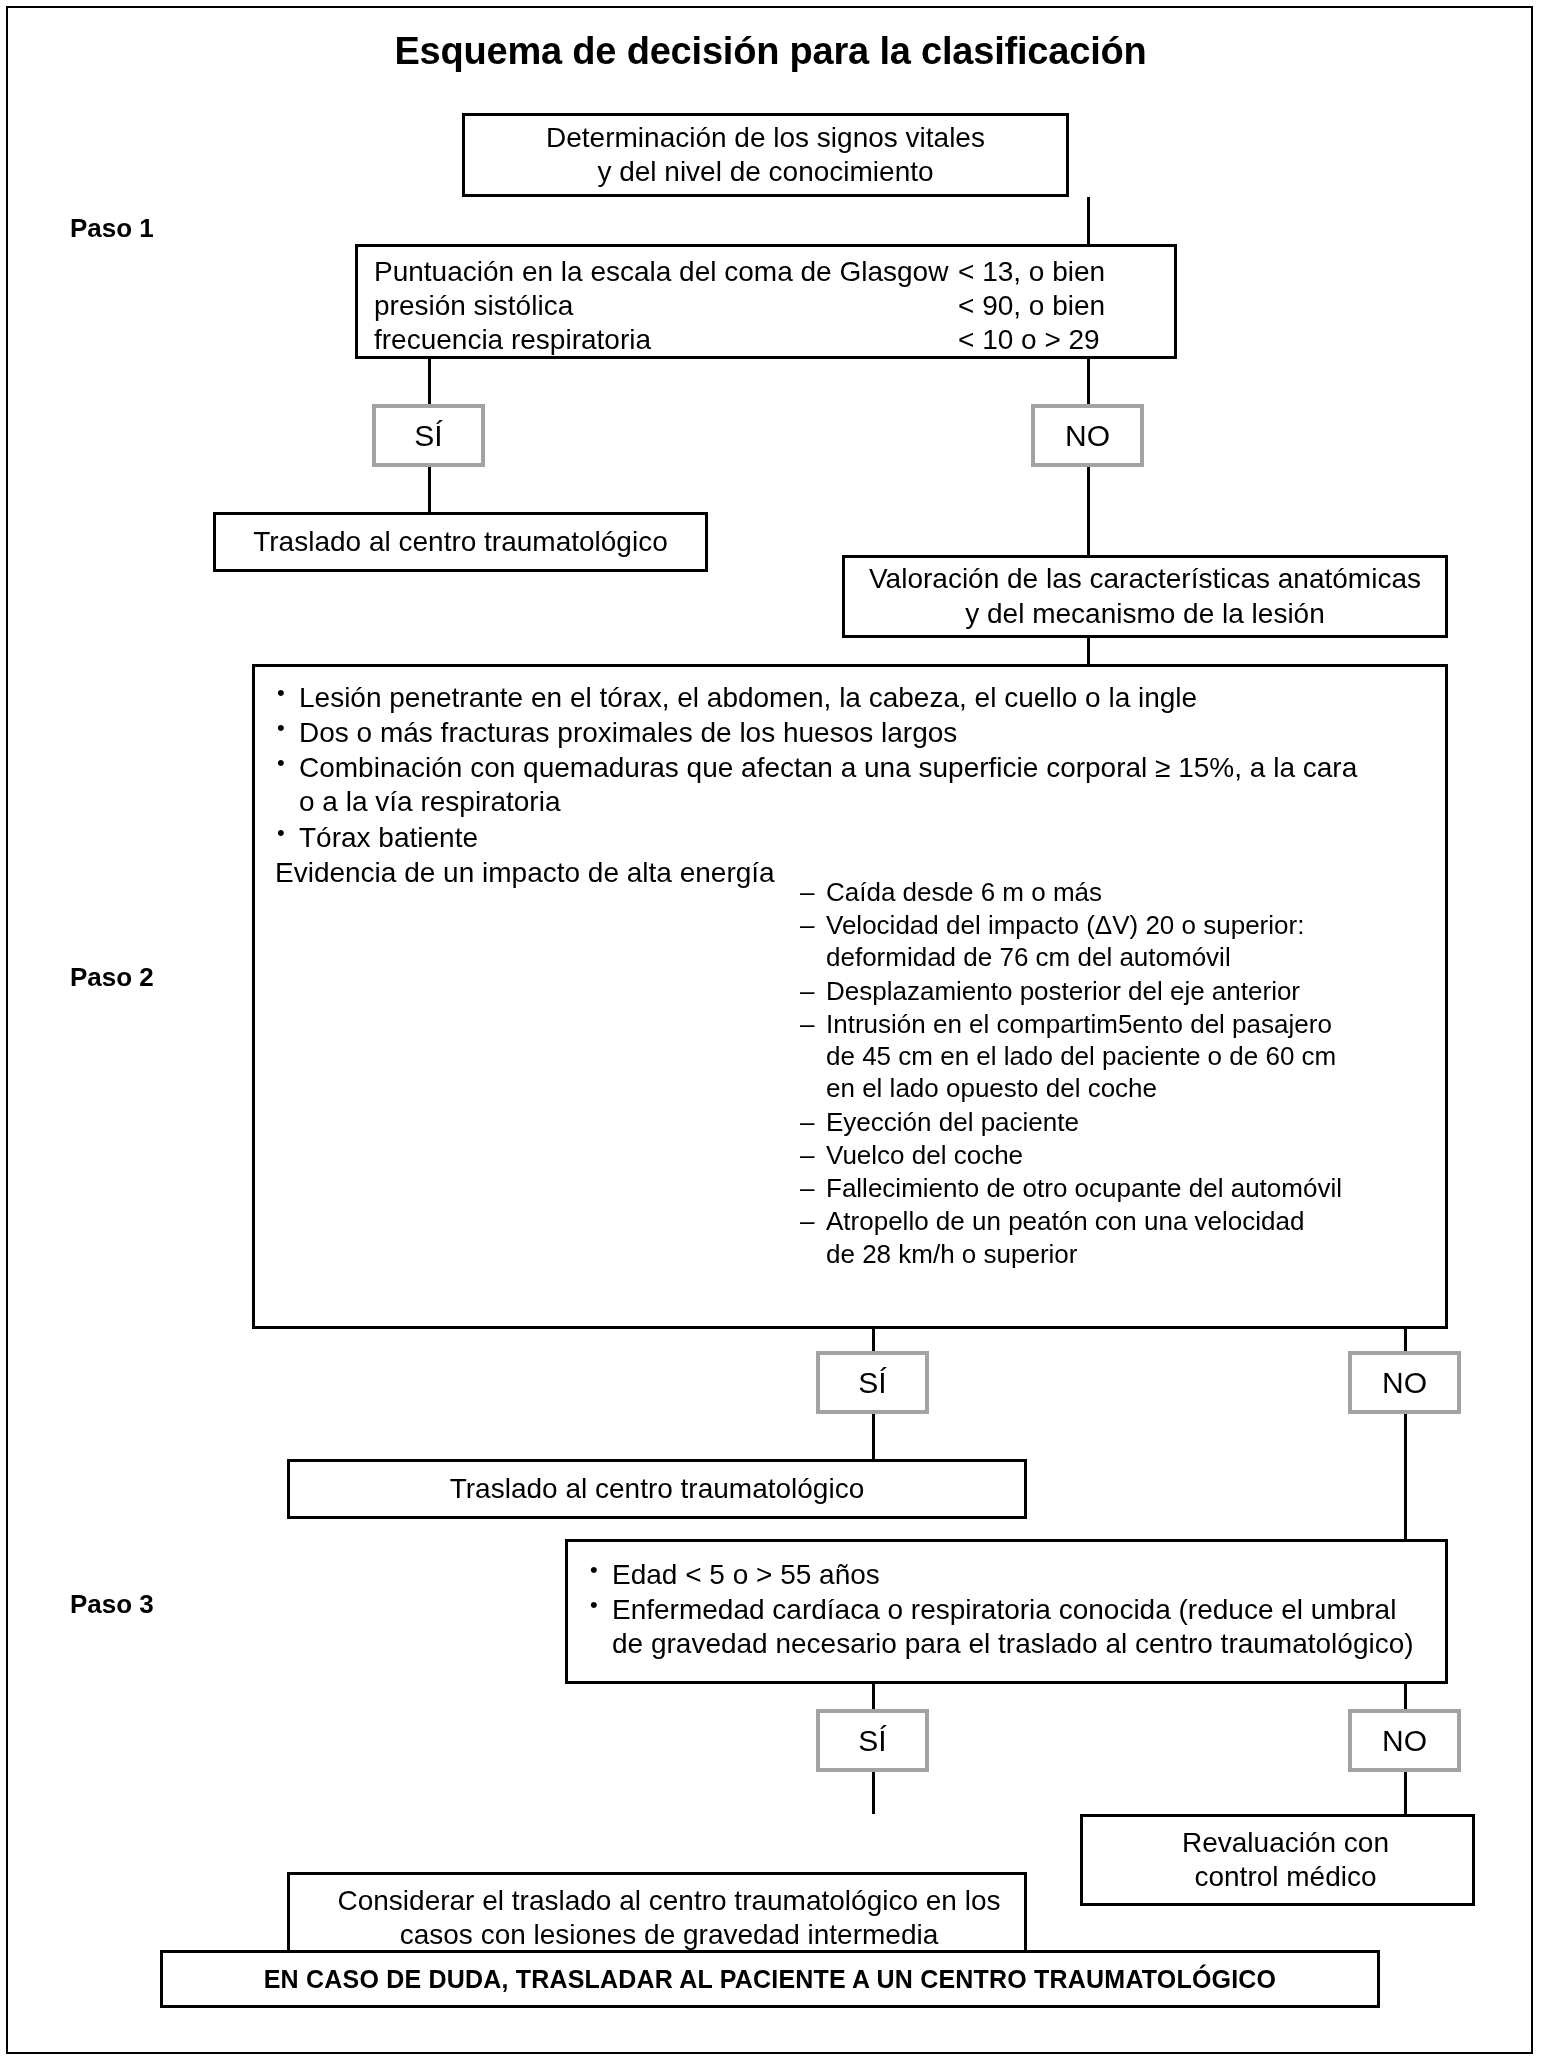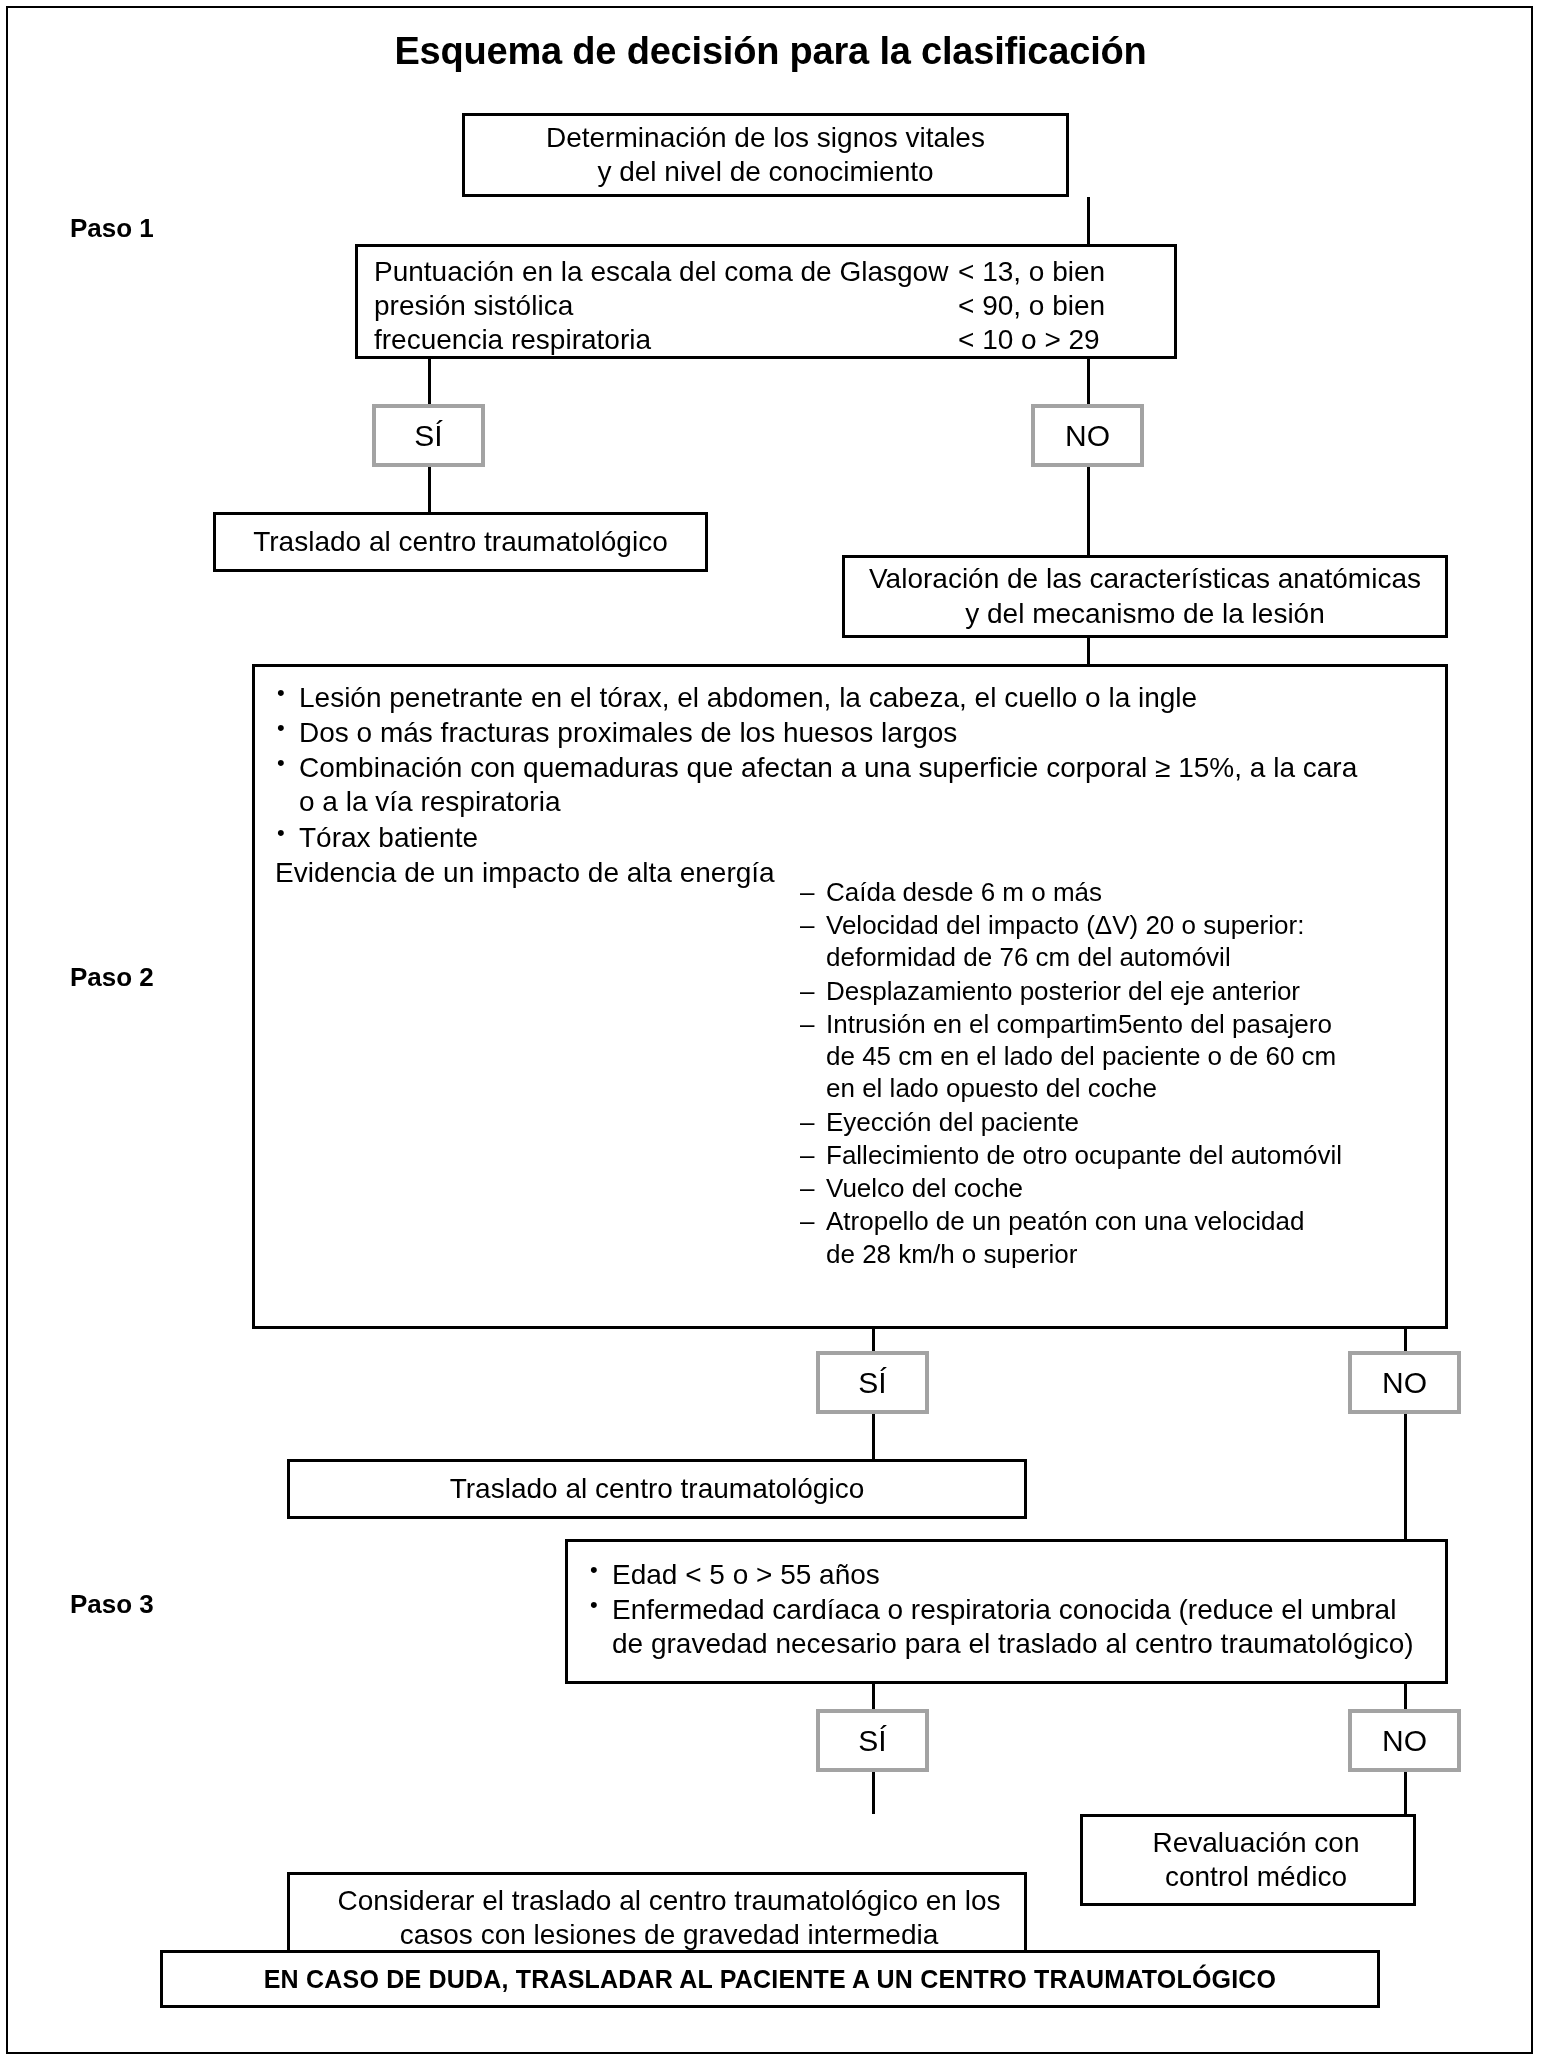--- a/index.html
+++ b/index.html
@@ -222,24 +222,24 @@
       </li>
       <li>
         <span>Intrusión en el compartim5ento del pasajero</span>
         <div>de 45 cm en el lado del paciente o de 60 cm</div>
         <div>en el lado opuesto del coche</div>
       </li>
       <li>
         <span>Eyección del paciente</span>
       </li>
       <li>
+        <span>Vuelco del coche</span>
+      </li>
+      <li>
         <span>Fallecimiento de otro ocupante del automóvil</span>
-      </li>
-      <li>
-        <span>Vuelco del coche</span>
       </li>
       <li>
         <span>Atropello de un peatón con una velocidad</span>
         <div>de 28 km/h o superior</div>
       </li>
     </ul>
   </div>
 
   <div class="vline" style="left:872px; top:1329px; height:22px;"></div>
   <div class="vline" style="left:1404px; top:1329px; height:22px;"></div>
@@ -283,21 +283,21 @@
   </div>
 
   <div class="vline" style="left:872px; top:1772px; height:42px;"></div>
   <div class="vline" style="left:1404px; top:1772px; height:42px;"></div>
 
   <div class="box center" style="left:287px; top:1872px; width:740px; height:92px;padding-left:24px;">
     <div>Considerar el traslado al centro traumatológico en los</div>
     <div>casos con lesiones de gravedad intermedia</div>
   </div>
 
-  <div class="box center" style="left:1080px; top:1814px; width:336px; height:92px;padding-left:16px;">
+  <div class="box center" style="left:1080px; top:1814px; width:395px; height:92px;padding-left:16px;">
     <div>Revaluación con</div>
     <div>control médico</div>
   </div>
 
   <div class="banner" style="left:160px; top:1950px; width:1220px; height:58px;">
     <span>EN CASO DE DUDA, TRASLADAR AL PACIENTE A UN CENTRO TRAUMATOLÓGICO</span>
   </div>
 </div>
 
 </body></html>

